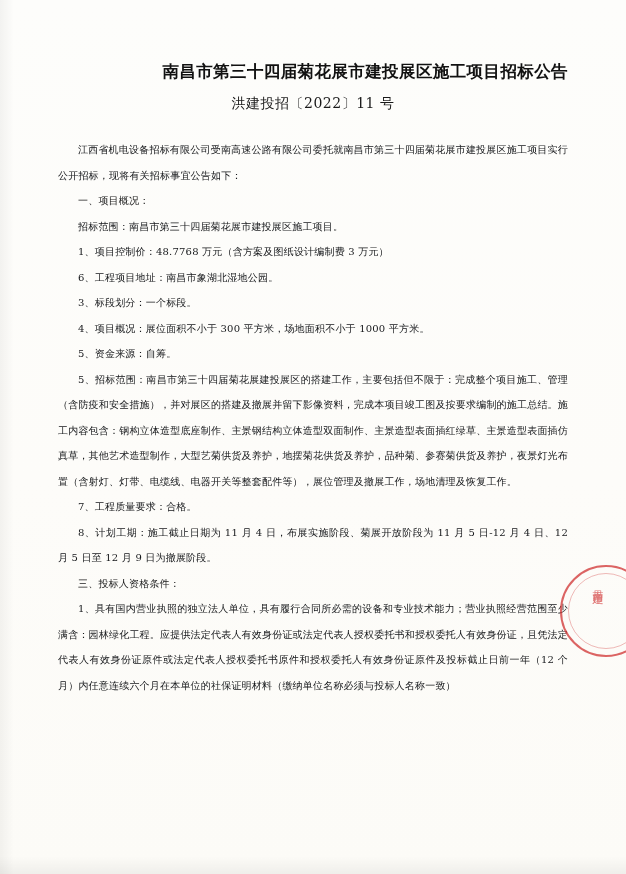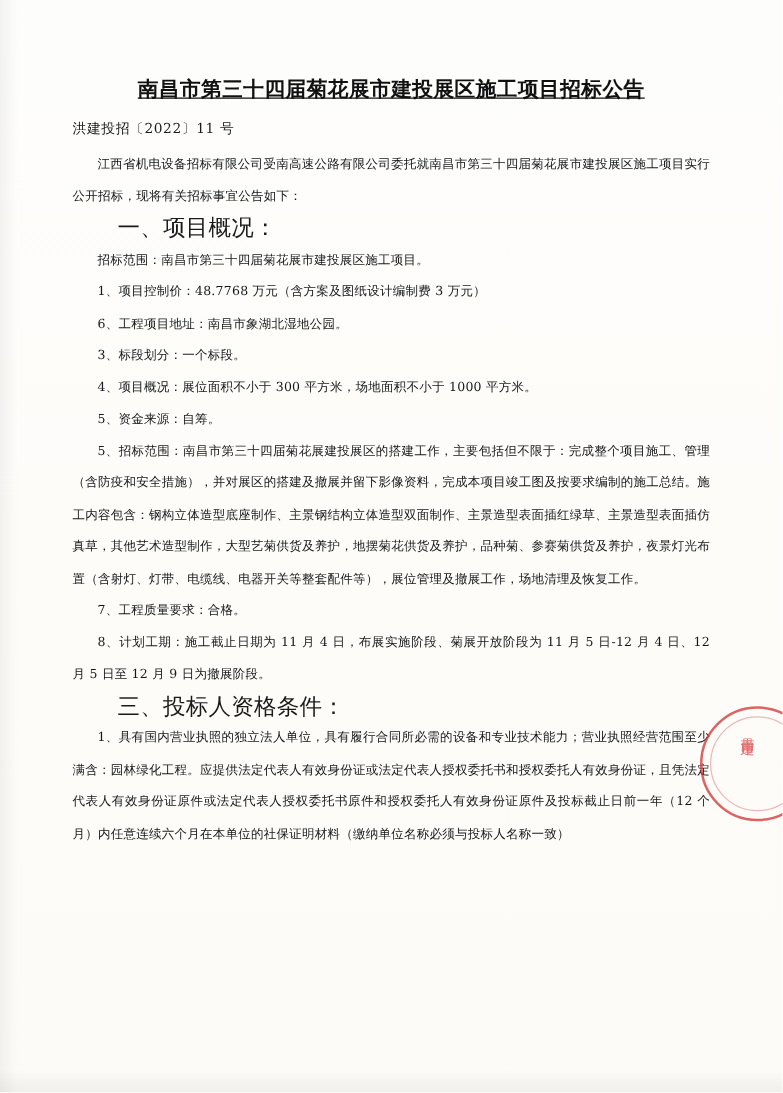--- a/index.html
+++ b/index.html
@@ -23,45 +23,45 @@
   }
   .content {
     position: absolute;
     left: 58px;
     top: 60px;
     width: 510px;
   }
   .doc-title {
     font-size: 16.5px;
     font-weight: bold;
-    text-align: center;
+    text-align: right;
     letter-spacing: 0.4px;
     color: #111;
     line-height: 1.4;
     margin-bottom: 12px;
-    text-decoration: underline;
   }
   .doc-number {
-    font-size: 11px;
+    text-align: center;
+    font-size: 14px;
     letter-spacing: 0.5px;
-    margin-bottom: 9px;
+    margin-bottom: 24px;
     color: #1a1a1a;
   }
   p.para {
     font-size: 10px;
     line-height: 25.5px;
     margin: 0;
     text-align: justify;
     text-justify: inter-ideograph;
     text-indent: 2em;
     color: #15171a;
     letter-spacing: 0.2px;
   }
   .section-head {
-    font-size: 18px;
+    font-size: 10px;
     line-height: 25.5px;
     text-indent: 2em;
     margin: 0;
     letter-spacing: 0.2px;
   }
   
   .seal {
     position: absolute;
     right: -26px;
     top: 565px;

